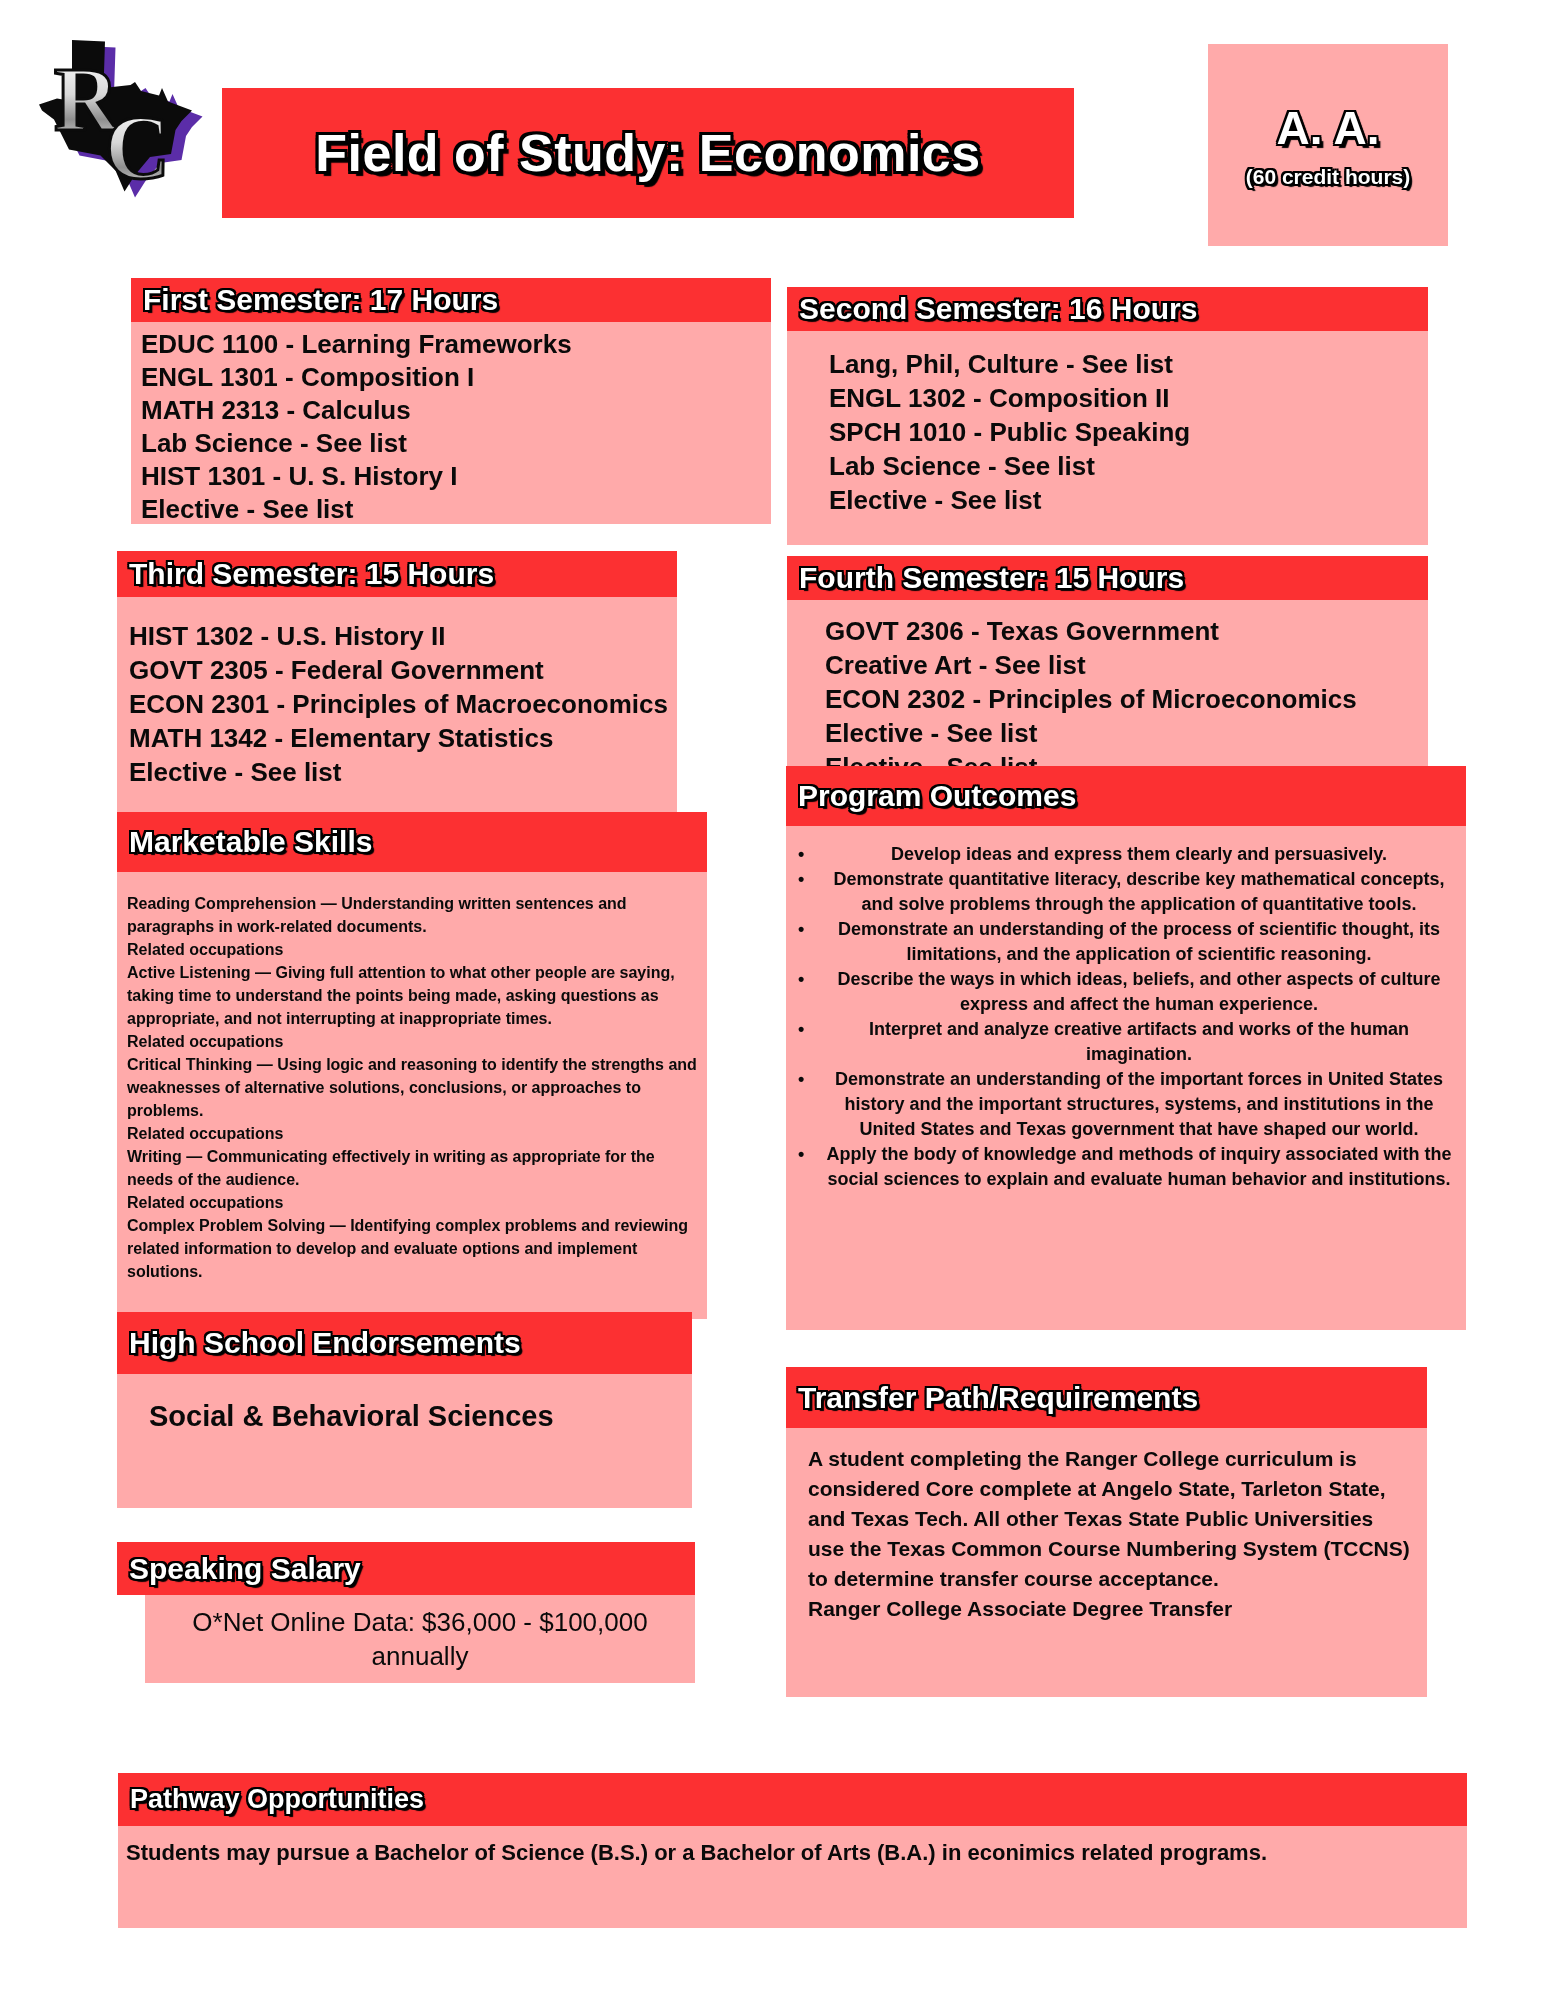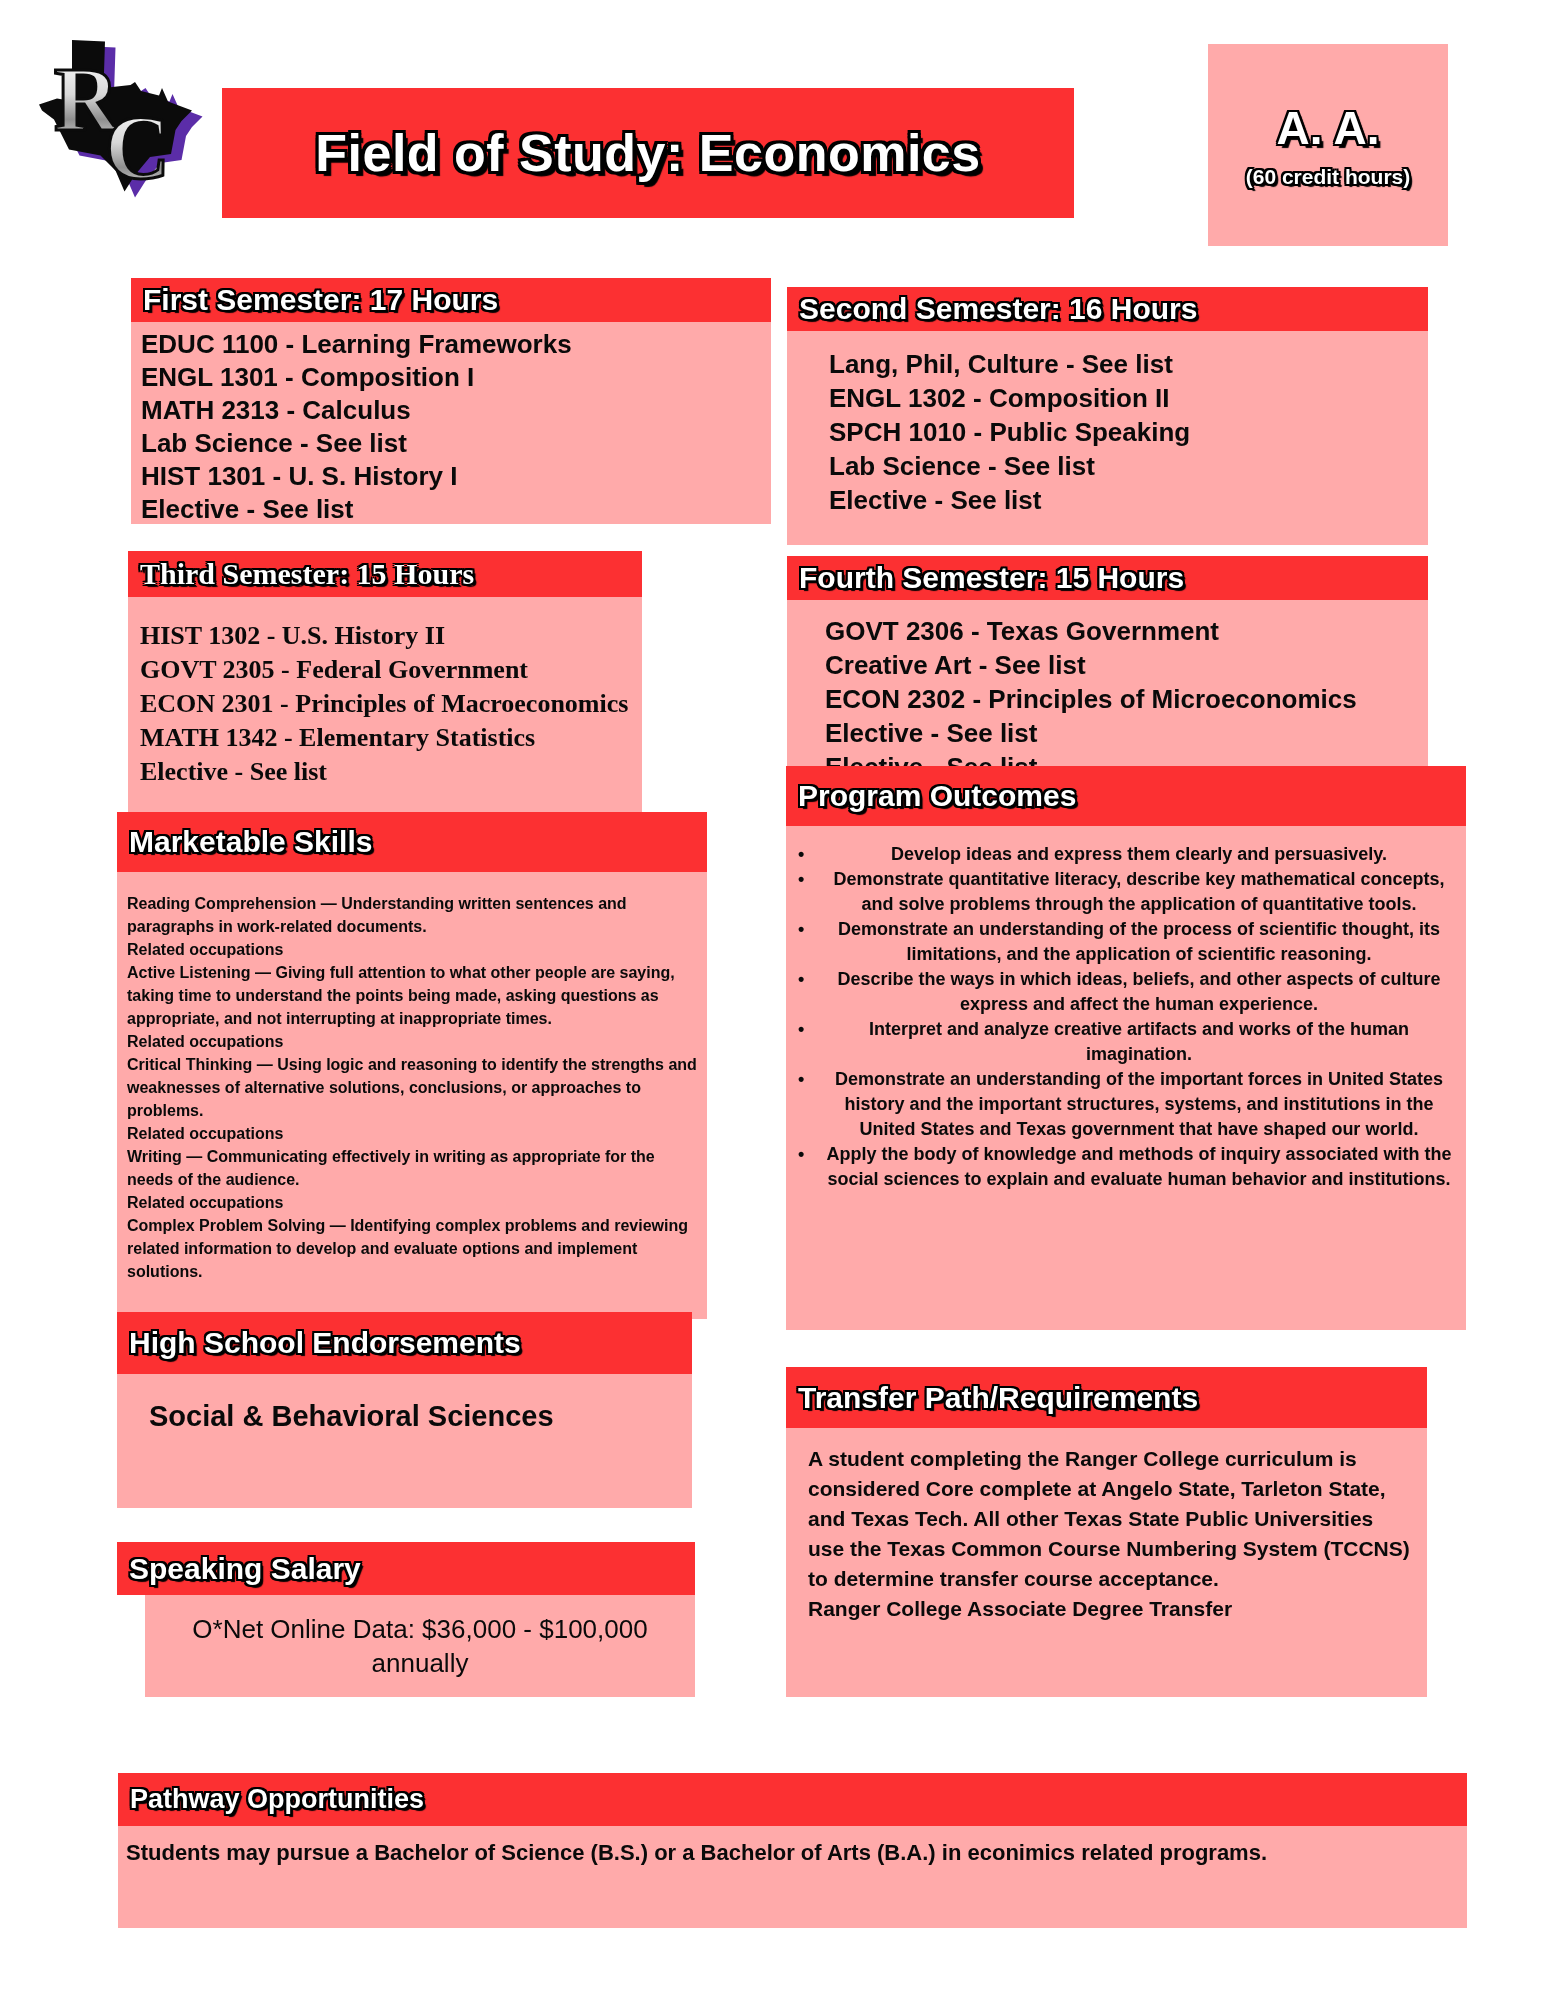--- a/index.html
+++ b/index.html
@@ -50,21 +50,21 @@
   .box-body{background:#FFAAAA;overflow:hidden;color:#0a0a0a;}
   
   .course-line{margin:0;font-size:26px;font-weight:bold;line-height:33px;white-space:nowrap;}
   #box-first{left:117px;top:278px;width:640px;padding-left:14px;}
   #box-first .box-header{height:44px;}
   #box-first .box-body{height:196px;padding:6px 8px 0 10px;}
   #box-second{left:787px;top:287px;width:641px;}
   #box-second .box-header{height:44px;}
   #box-second .box-body{height:198px;padding:16px 8px 0 42px;line-height:34px;}
   #box-second .course-line{line-height:34px;}
-  #box-third{left:128px;top:551px;width:514px;font-family:Liberation Serif, serif;}
+  #box-third{left:117px;top:551px;width:560px;}
   #box-third .box-header{height:46px;}
   #box-third .box-body{height:200px;padding:22px 8px 0 12px;}
   #box-third .course-line{line-height:34px;}
   #box-fourth{left:787px;top:556px;width:641px;}
   #box-fourth .box-header{height:44px;}
   #box-fourth .box-body{height:192px;padding:14px 8px 0 38px;}
   #box-fourth .course-line{line-height:34px;}
   
   #box-skills{left:117px;top:812px;width:590px;}
   #box-skills .box-header{height:60px;}
@@ -77,21 +77,21 @@
   .bullet{position:relative;padding-left:36px;font-size:18px;font-weight:bold;line-height:25px;margin:0;}
   .bullet::before{content:"\2022";position:absolute;left:12px;top:0;}
   
   #box-hs{left:117px;top:1312px;width:575px;}
   #box-hs .box-header{height:62px;}
   #box-hs .box-body{height:108px;padding:26px 8px 0 32px;}
   #box-hs .hs-value{font-size:29px;font-weight:bold;margin:0;}
   
   #box-salary{left:117px;top:1542px;width:578px;}
   #box-salary .box-header{height:53px;}
-  #box-salary .box-body{height:102px;display:flex;align-items:center;justify-content:center;margin-left:28px;}
+  #box-salary .box-body{height:88px;display:flex;align-items:center;justify-content:center;margin-left:28px;}
   #box-salary .salary-value{font-size:26px;font-weight:400;text-align:center;max-width:480px;line-height:34px;margin:0;}
   
   #box-transfer{left:786px;top:1367px;width:641px;}
   #box-transfer .box-header{height:61px;}
   #box-transfer .box-body{height:253px;padding:16px 16px 0 22px;}
   .transfer-line{margin:0;font-size:21px;font-weight:bold;line-height:30px;}
   
   #box-pathway{left:118px;top:1773px;width:1349px;}
   #box-pathway .box-header{height:53px;font-size:26px;}
   #box-pathway .box-header .hdr-text{font-size:27px;}

